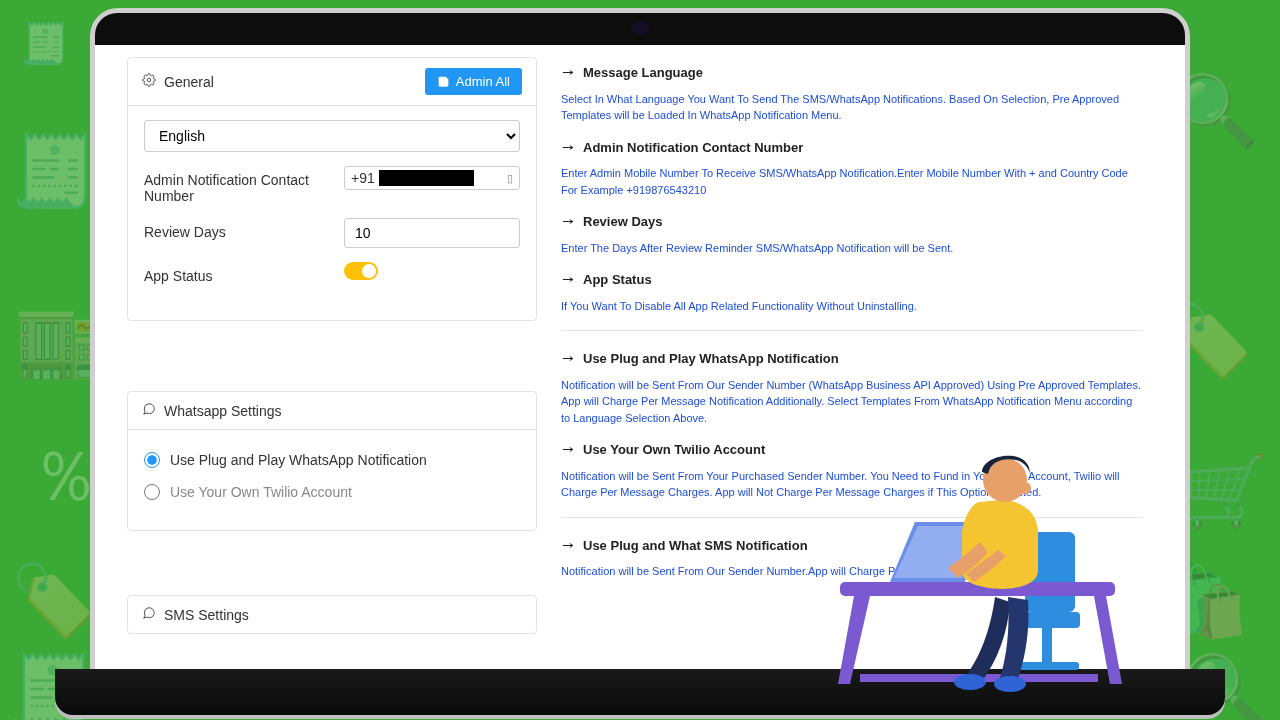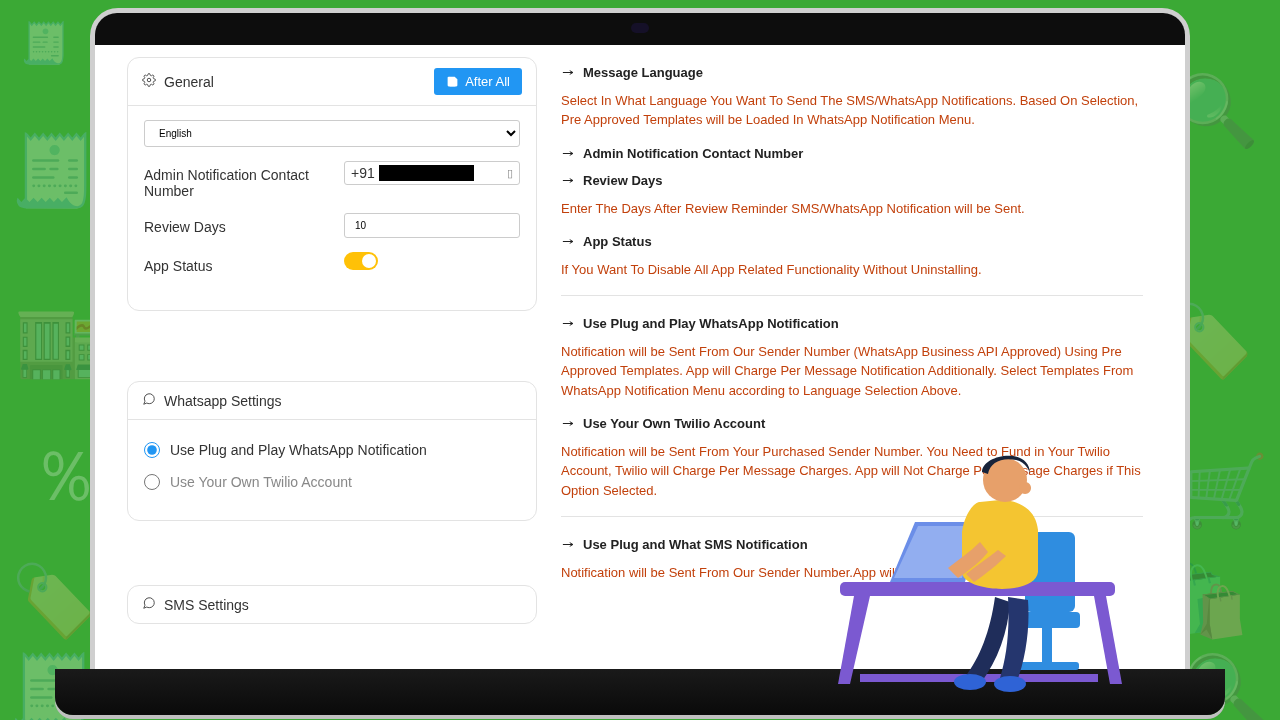--- a/index.html
+++ b/index.html
@@ -31,56 +31,56 @@
   .screen {
     position: absolute; left: 18px; right: 18px; top: 32px; bottom: 36px;
     background: #fff; overflow: hidden;
   }
 
   .content-wrap { display:flex; gap: 24px; padding: 12px 18px 0 14px; height:100%; overflow:hidden;}
   .left-col { width: 410px; flex-shrink:0; }
   .right-col { flex:1; font-size: 13.2px; color:#222; line-height:1.5; padding-top:4px; padding-right:6px;}
 
   .card {
-    border: 1px solid #e3e3e3; border-radius: 12px; background:#fff; margin-bottom: 70px;
+    border: 1px solid #e3e3e3; border-radius: 4px; background:#fff; margin-bottom: 70px;
   }
   .card-header {
     padding: 10px 14px; display:flex; align-items:center; justify-content:space-between;
     border-bottom: 1px solid #e3e3e3; font-size: 14px; color:#333;
   }
   .card-header .hleft { display:flex; align-items:center; gap:8px; }
   .card-body { padding: 14px 16px 22px; }
 
   .save-btn {
     background:#2196f3; color:#fff; border:none; border-radius:3px; padding:6px 12px;
     font-size:13px; display:flex; align-items:center; gap:6px; cursor:pointer;
   }
   .save-btn svg { width:13px; height:13px; fill:#fff; }
 
   .field-row { display:flex; align-items:flex-start; margin-bottom:14px; gap:10px; }
   .field-row label { width:190px; font-size:14px; color:#333; padding-top:6px; }
   .field-row .ctrl { flex:1; }
   .ctrl select, .ctrl input[type=text] {
-    width:100%; padding:6px 10px; font-size:10px; border:1px solid #ccc; border-radius:3px; background:#fff;
+    width:100%; padding:6px 10px; font-size:14px; border:1px solid #ccc; border-radius:3px; background:#fff;
   }
   .phone-wrap { display:flex; align-items:center; border:1px solid #ccc; border-radius:3px; padding:3px 6px; background:#fff;}
   .phone-wrap .pfx { font-size:14px; color:#333; }
   .phone-wrap .blk { flex:0 0 95px; height:16px; background:#000; margin:0 4px; }
   .phone-wrap .tail { font-size:11px; color:#888; margin-left:auto;}
 
   .toggle { width:34px; height:18px; background:#ffc107; border-radius:12px; position:relative; cursor:pointer;}
   .toggle .knob { position:absolute; right:2px; top:2px; width:14px; height:14px; background:#fff; border-radius:50%; }
 
   .radio-row { display:flex; align-items:center; gap:10px; padding:8px 0; font-size:14px; color:#333;}
   .radio-row input[type=radio]{ width:16px; height:16px; accent-color:#2196f3; }
   .radio-row.muted { color:#888; }
   .radio-row.muted input[type=radio]{ accent-color:#bbb; }
 
   .right-col h4 { font-size:13px; font-weight:700; display:flex; align-items:center; gap:7px; margin-top:2px; margin-bottom:8px;}
-  .right-col p { margin-bottom:14px; color:#c2410c; font-size:13px;}
+  .right-col p { margin-bottom:14px; color:#1d4ed8; font-size:11px;}
   .pr-icon { display:inline-block; width:15px; height:15px; position:relative; }
   .pr-icon svg{ width:15px; height:15px; stroke:#222; fill:none; stroke-width:1.6;}
 
   .sep { height:1px; background:#e3e3e3; margin:16px 0 18px;}
 
   .icon-inline svg { width:14px; height:14px; stroke:#444; fill:none; stroke-width:1.6; }
 
   
   .person {
     position:absolute; right:60px; bottom:6px; width:300px; height:300px; z-index:5; pointer-events:none;
@@ -122,21 +122,21 @@
                     </svg>
                 </span>
                 <span>General</span>
               </div>
               <button class="save-btn">
                 <svg viewBox="0 0 24 24">
                     <path d="M19 21H5a2 2 0 0 1-2-2V5a2 2 0 0 1 2-2h11l5 5v11a2 2 0 0 1-2 2z"></path>
                     <polyline points="17 21 17 13 7 13 7 21"></polyline>
                     <polyline points="7 3 7 8 15 8"></polyline>
                   </svg>
-                <span>After All</span>
+                <span>Admin All</span>
               </button>
             </div>
             <div class="card-body">
               <div class="field-row">
                 <div class="ctrl">
                   <select>
                     <option>English</option>
                   </select>
                 </div>
               </div>
@@ -213,20 +213,21 @@
               <span>Message Language</span>
             </h4>
           <p>Select In What Language You Want To Send The SMS/WhatsApp Notifications. Based On Selection, Pre Approved Templates will be Loaded In WhatsApp Notification Menu.</p>
 
           <h4>
               <span class="pr-icon"><svg viewBox="0 0 24 24">
                   <path d="M14 9l5 3-5 3M3 12h16"></path>
                 </svg></span>
               <span>Admin Notification Contact Number</span>
             </h4>
+          <p>Enter Admin Mobile Number To Receive SMS/WhatsApp Notification.Enter Mobile Number With + and Country Code For Example +919876543210</p>
 
           <h4>
               <span class="pr-icon"><svg viewBox="0 0 24 24">
                   <path d="M14 9l5 3-5 3M3 12h16"></path>
                 </svg></span>
               <span>Review Days</span>
             </h4>
           <p>Enter The Days After Review Reminder SMS/WhatsApp Notification will be Sent.</p>
 
           <h4>

